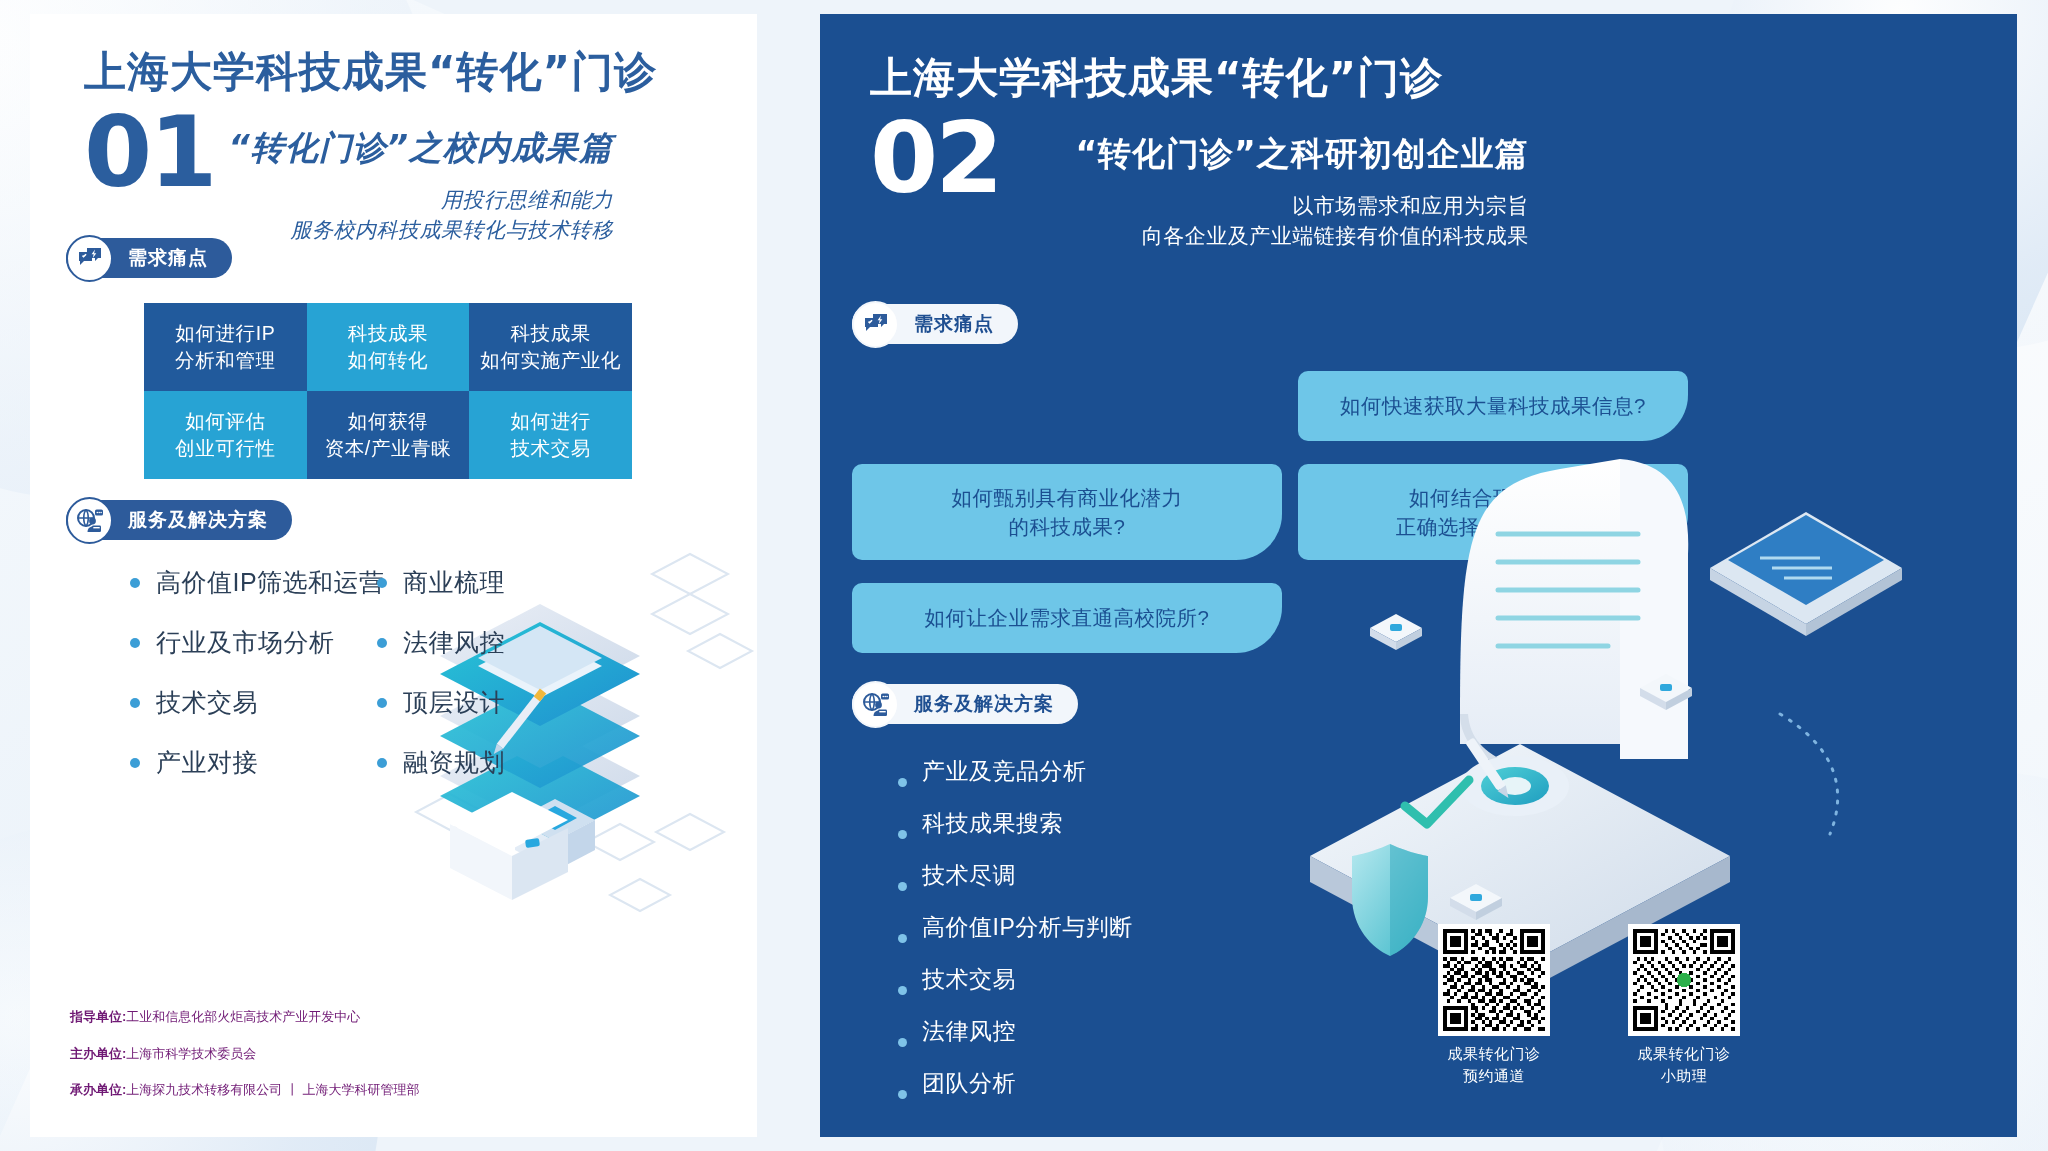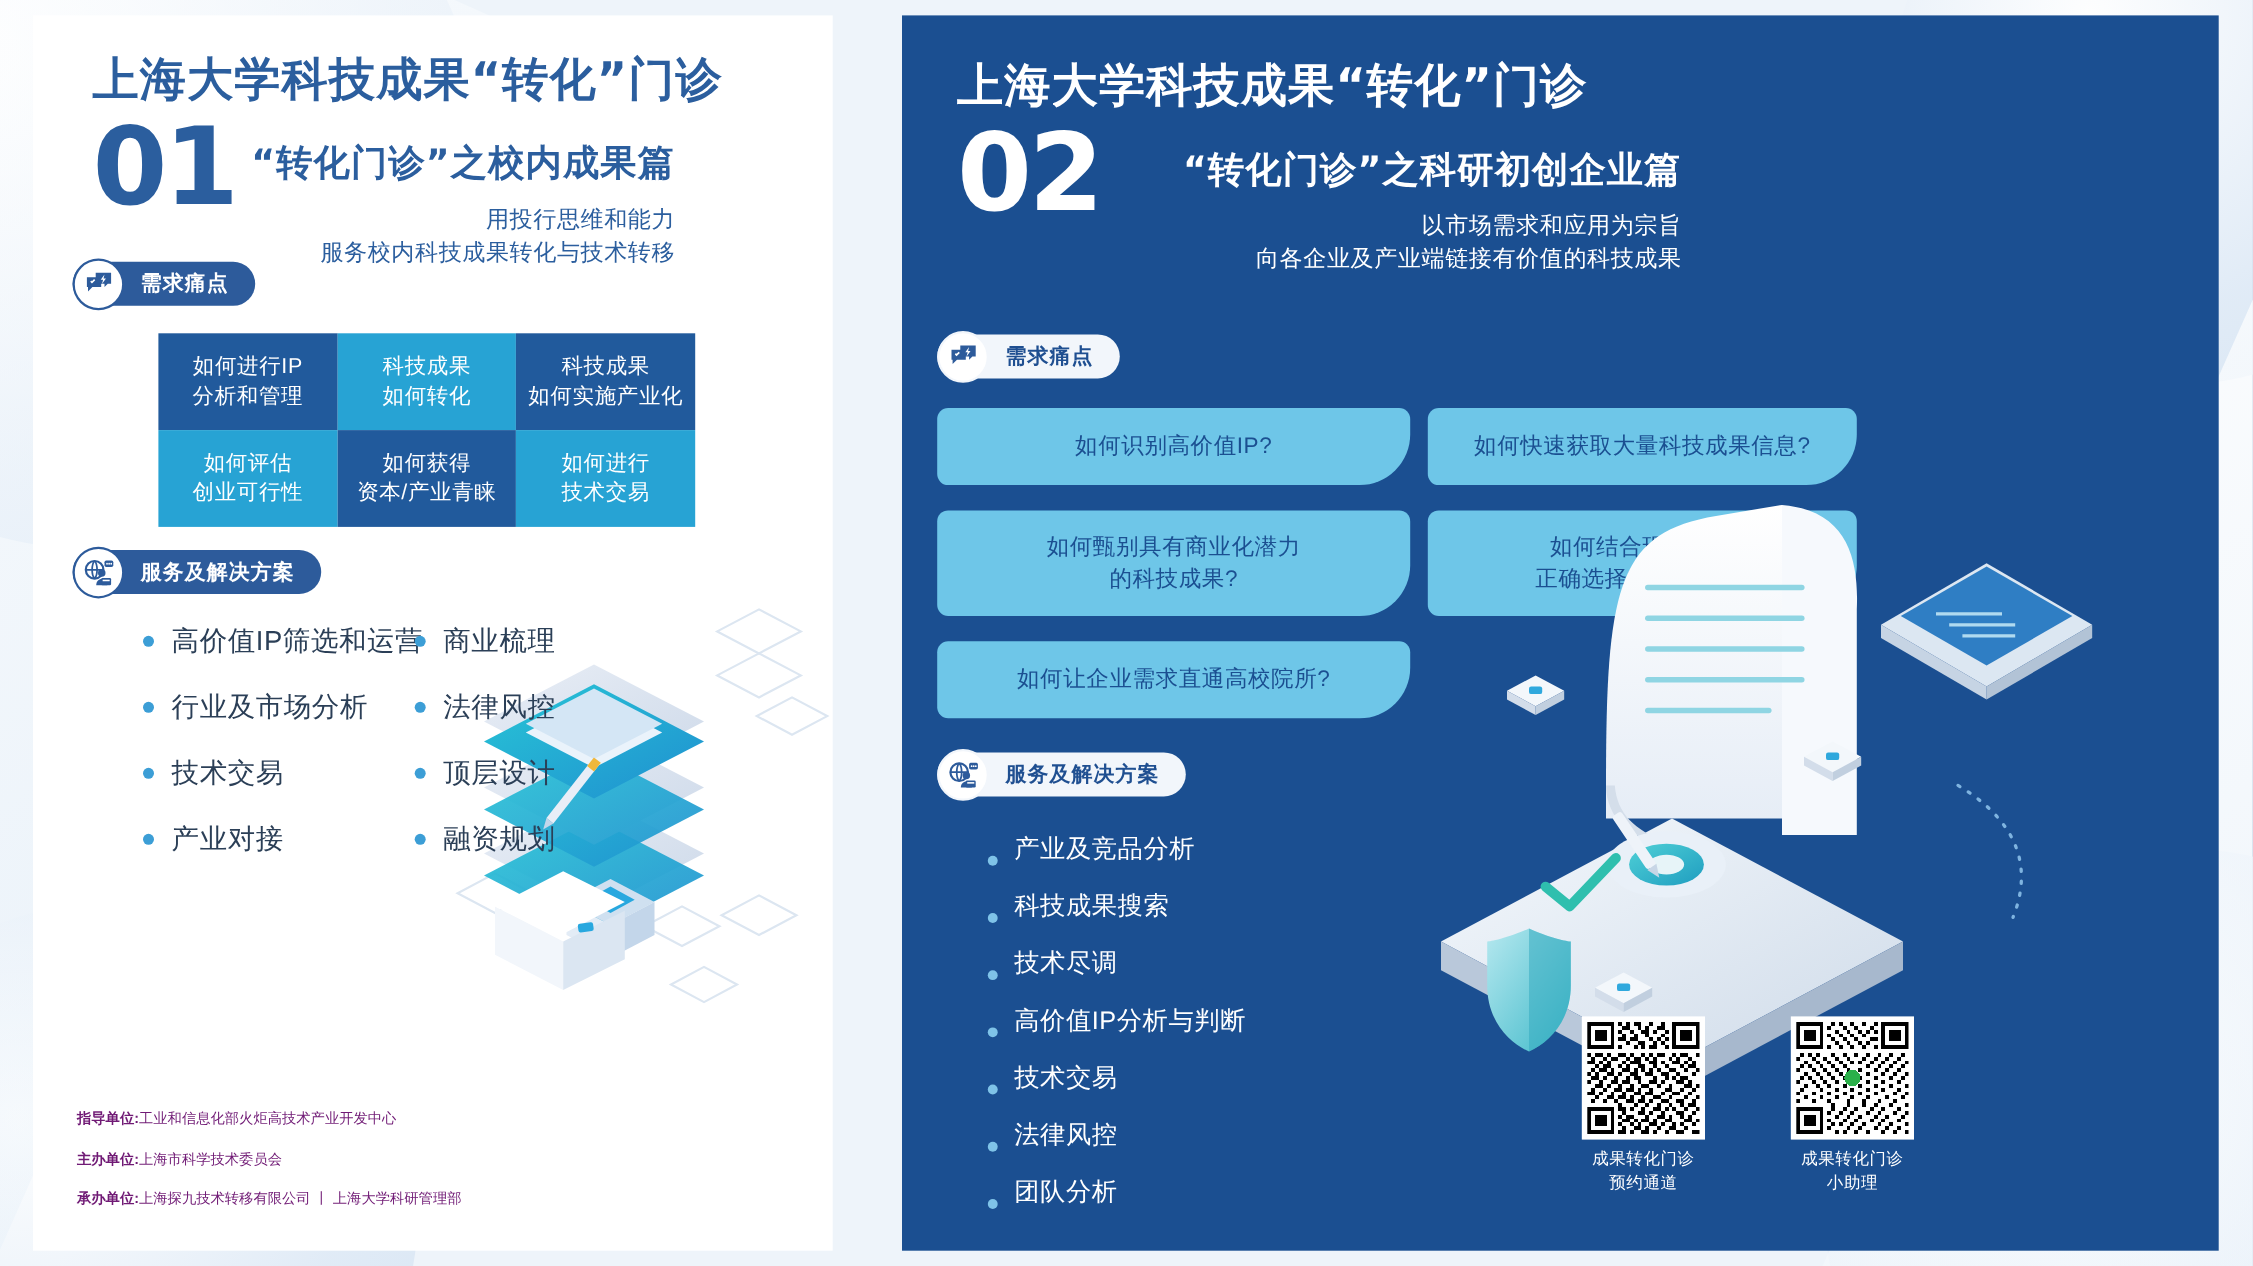--- a/index.html
+++ b/index.html
@@ -146,21 +146,21 @@
   <div class="bg-stripe bg-s2"></div>
 </div>
 
 <section class="panel panel-left left">
 
   <div style="position:absolute;left:54px;top:30px;width:640px;">
     <div class="hd-main">上海大学科技成果“转化”门诊</div>
 
     <div class="numrow" style="margin-top:12px;">
       <div class="bignum">01</div>
-      <div style="margin-left:14px;padding-top:14px;">
+      <div style="margin-left:14px;padding-top:14px;font-style:italic;">
         <div class="subtitle">“转化门诊”之校内成果篇</div>
         <div class="tagline" style="margin-top:14px;">
           <div>用投行思维和能力</div>
           <div>服务校内科技成果转化与技术转移</div>
         </div>
       </div>
     </div>
   </div>
 
   <div class="badge" style="position:absolute;left:36px;top:222px;">
@@ -358,25 +358,20 @@
       <svg width="30" height="30" viewBox="0 0 30 30">
         <path d="M4 8h13v9H9l-4 4v-4H4z" fill="#2d5b9b"></path>
         <path d="M12 4h14v10h-3l-3 3v-3h-8z" fill="#2d5b9b"></path>
         <path d="M20 5.5l-3.4 4.8h2.1l-1 3.9 3.6-5h-2.2z" fill="#ffffff"></path>
         <path d="M7 12.2l1.6 1.6 3-3-1.1-1.1-1.9 1.9-.6-.6z" fill="#ffffff"></path>
       </svg>
     </span>
     <span class="badge-pill">需求痛点</span>
   </div>
 
-  <div class="bubble tail-r" style="left:32px;top:357px;width:430px;height:70px;">
-    <div>
-      <div>如何识别高价值IP?</div>
-    </div>
-  </div>
 
   <div class="bubble tail-r" style="left:478px;top:357px;width:390px;height:70px;padding:10px 18px;">
     <div>
       <div>如何快速获取大量科技成果信息?</div>
     </div>
   </div>
 
   <div class="bubble tail-r" style="left:32px;top:450px;width:430px;height:96px;">
     <div>
       <div>如何甄别具有商业化潜力</div>

